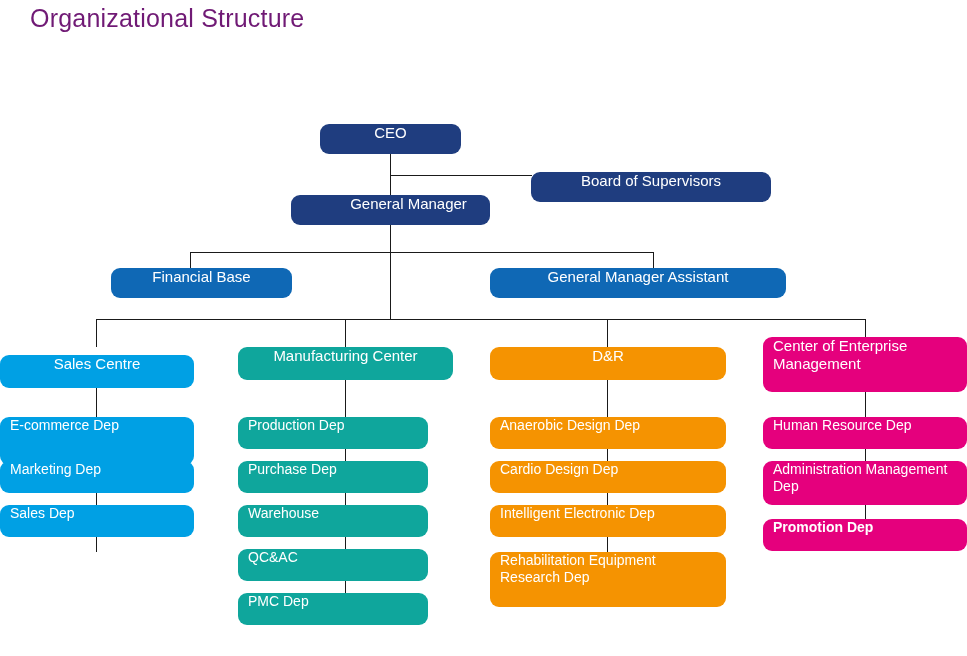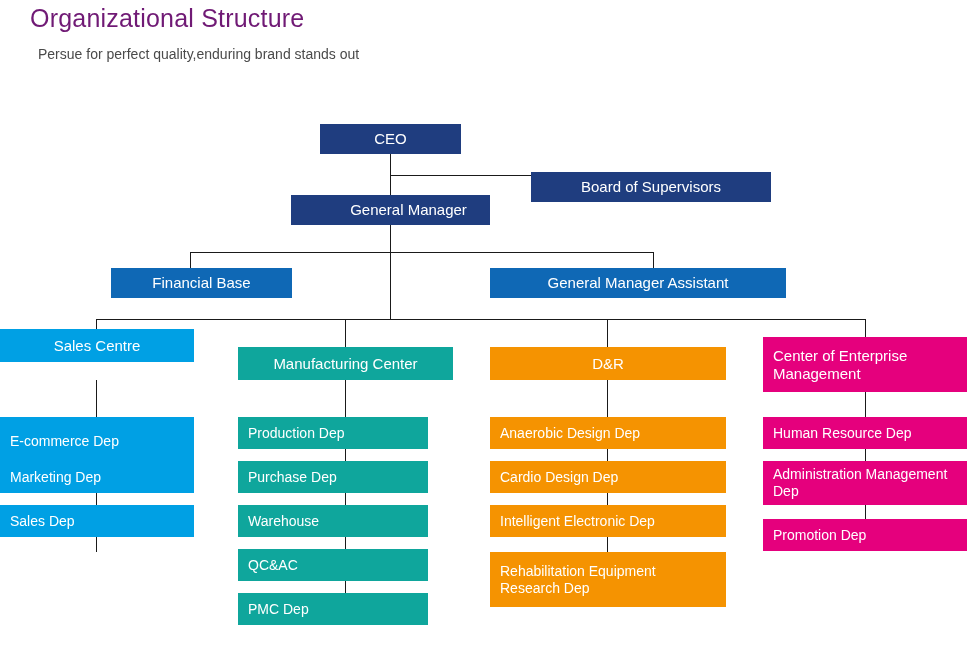--- a/index.html
+++ b/index.html
@@ -46,23 +46,23 @@
   }
   .line.h { height: 1px; }
   .line.v { width: 1px; }
 
   
   .node {
     position: absolute;
     box-sizing: border-box;
     color: #ffffff;
     display: flex;
-    align-items: center;
     line-height: 1.18;
     overflow: hidden;
+    border-radius: 9px;
   }
   .node.center { justify-content: center; text-align: center; }
   .node.left   { justify-content: flex-start; text-align: left; }
 
   .tier-exec   { background: #1f3d7f; font-size: 15px; }
   .tier-mgr    { background: #0f68b5; font-size: 15px; }
   .c-sales     { background: #00a0e4; font-size: 14px; }
   .c-mfg       { background: #0fa69c; font-size: 14px; }
   .c-dr        { background: #f59301; font-size: 14px; }
   .c-mgmt      { background: #e5007d; font-size: 14px; }
@@ -70,21 +70,20 @@
   .node.head   { font-size: 15px; }
   .node .pad   { padding: 0 10px; width: 100%; box-sizing: border-box; }
   .node.center .pad { padding: 0 8px; }
 </style>
 </head>
 <body>
 
 <div id="page">
 
   <div class="page-title">Organizational Structure</div>
-  <div class="page-subtitle">Persue for perfect quality,enduring brand stands out</div>
 
   <div class="line v" style="left:390px; top:154px; height:22px;"></div>
 
   <div class="line h" style="left:390px; top:175px; width:142px;"></div>
 
   <div class="line v" style="left:390px; top:175px; height:20px;"></div>
 
   <div class="line v" style="left:390px; top:225px; height:95px;"></div>
   <div class="line h" style="left:190px; top:252px; width:464px;"></div>
   <div class="line v" style="left:190px; top:252px; height:16px;"></div>
@@ -129,21 +128,21 @@
   </div>
 
   <div class="node tier-mgr center" style="left:111px; top:268px; width:181px; height:30px;">
     <span class="pad">Financial Base</span>
   </div>
 
   <div class="node tier-mgr center" style="left:490px; top:268px; width:296px; height:30px;">
     <span class="pad">General Manager Assistant</span>
   </div>
 
-  <div class="node c-sales center head" style="left:0px; top:329px; width:194px; height:33px;">
+  <div class="node c-sales center head" style="left:0px; top:355px; width:194px; height:33px;">
     <span class="pad">Sales Centre</span>
   </div>
 
   <div class="node c-mfg center head" style="left:238px; top:347px; width:215px; height:33px;">
     <span class="pad">Manufacturing Center</span>
   </div>
 
   <div class="node c-dr center head" style="left:490px; top:347px; width:236px; height:33px;">
     <span class="pad">D&amp;R</span>
   </div>
@@ -190,17 +189,17 @@
   <div class="node c-dr left" style="left:490px; top:552px; width:236px; height:55px;">
     <span class="pad">Rehabilitation Equipment Research Dep</span>
   </div>
 
   <div class="node c-mgmt left" style="left:763px; top:417px; width:204px; height:32px;">
     <span class="pad">Human Resource Dep</span>
   </div>
   <div class="node c-mgmt left" style="left:763px; top:461px; width:204px; height:44px;">
     <span class="pad">Administration Management Dep</span>
   </div>
-  <div class="node c-mgmt left" style="left:763px; top:519px; width:204px; height:32px;">
+  <div class="node c-mgmt left" style="left:763px; top:519px; width:204px; height:32px;font-weight:bold;">
     <span class="pad">Promotion Dep</span>
   </div>
 
 </div>
 
 </body></html>

